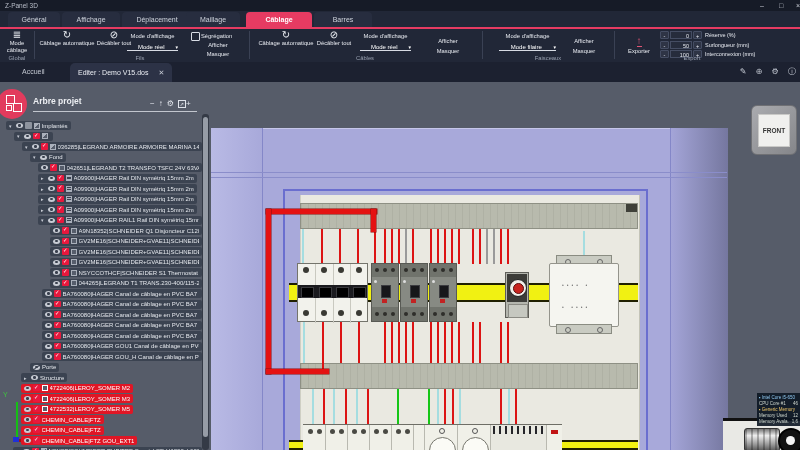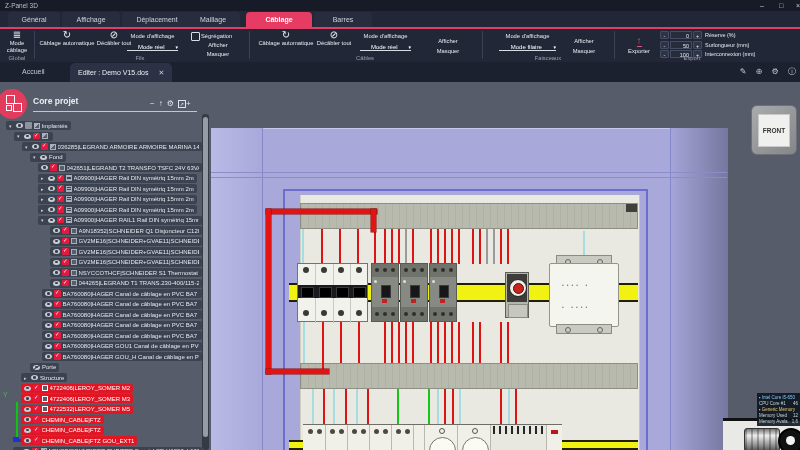--- a/index.html
+++ b/index.html
@@ -461,21 +461,21 @@
 
   <div class="cube">
     <div class="cubeface">FRONT</div>
   </div>
 
   <div class="logo">
     <i style="left:9px;top:6px;width:7px;height:7px;"></i>
     <i style="left:16px;top:14px;width:7px;height:7px;"></i>
     <i style="left:9px;top:16px;width:4px;height:4px;"></i>
   </div>
-  <div class="treeheader">Core projet</div>
+  <div class="treeheader">Arbre projet</div>
   <div class="treeunderline"></div>
   <div class="hicons"><span>−</span><span>↑</span><span>⚙</span><span style="border:1px solid #dfe3ea;font-size:5px;padding:0 1px;letter-spacing:0;">↗</span><span style="letter-spacing:0;">+</span></div>
   <div id="treerows">
       <div class="treerow" style="left: 6px; top: 121px; max-width: 196px;">
       <span class="chev">▾</span>
       <span class="eye"></span>
       <span class="ck gray"></span>
       <span class="ticon box"></span>
       <span class="treelabel">Implantés</span>
     </div>

